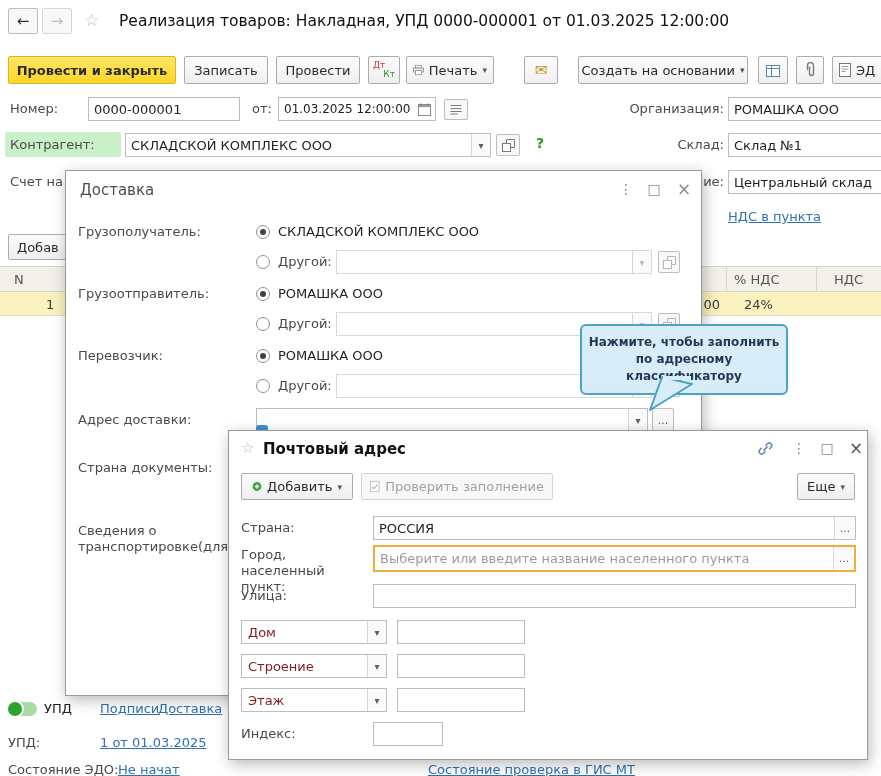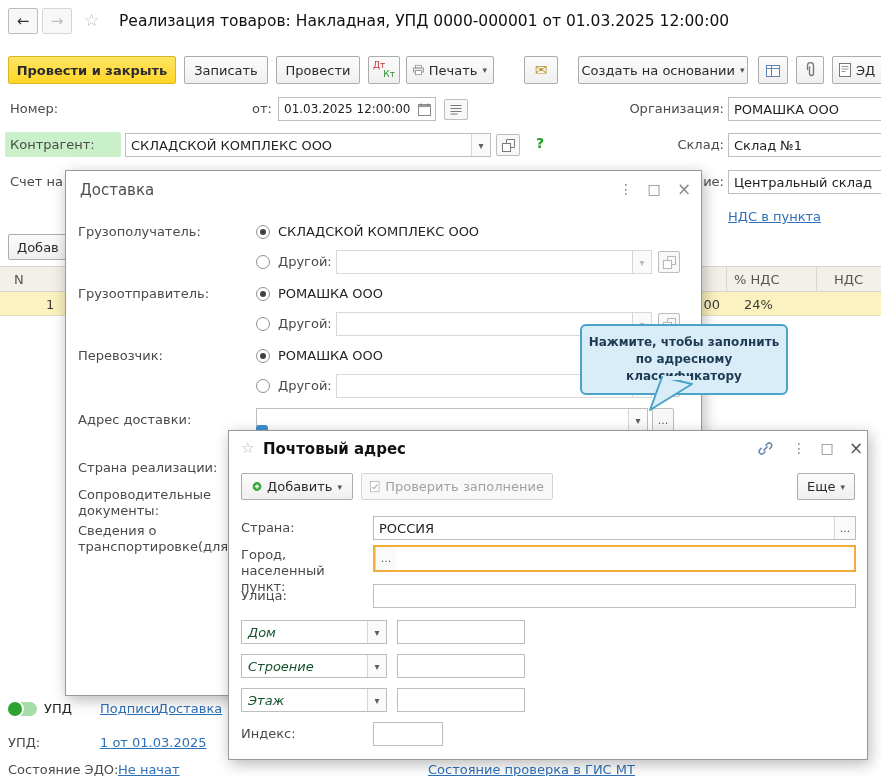--- a/index.html
+++ b/index.html
@@ -10,21 +10,21 @@
   .lbl.wrap{white-space:normal;line-height:16px;}
   .val{position:absolute;color:#222;font-size:13px;white-space:nowrap;}
   .link{position:absolute;color:#2E71B8;text-decoration:underline;font-size:13px;white-space:nowrap;cursor:pointer;}
   .btn{position:absolute;display:flex;align-items:center;justify-content:center;gap:5px;background:linear-gradient(#FCFCFC,#EFEFEF);border:1px solid #ACACAC;border-radius:2px;font-size:13px;color:#2B2B2B;box-sizing:border-box;cursor:pointer;padding:0 8px;white-space:nowrap;font-family:inherit;}
   .btn.primary{background:linear-gradient(#FFE565,#FFD526);border-color:#D8B62A;font-weight:bold;}
   .btn.disabled{color:#A2A2A2;border-color:#D4D4D4;background:#F8F8F8;}
   .sbtn{position:absolute;display:flex;align-items:center;justify-content:center;background:#F8F8F8;border:1px solid #BDBDBD;border-radius:2px;box-sizing:border-box;cursor:pointer;}
   .field{position:absolute;display:flex;align-items:center;background:#fff;border:1px solid #BDBDBD;box-sizing:border-box;height:24px;}
   .field input{flex:1;border:none;outline:none;background:transparent;font-family:inherit;font-size:13px;color:#222;padding:0 5px;min-width:0;}
   .field input::placeholder{color:#9B9B9B;}
-  .field .cw{padding:0 6px;flex:1;color:#14532d;font-style:italic;}
+  .field .cw{padding:0 6px;flex:1;color:#7f1d1d;}
   .fbtn{align-self:stretch;display:flex;align-items:center;justify-content:center;width:18px;border-left:1px solid #D6D6D6;color:#5E5E5E;font-size:10px;cursor:pointer;background:#FAFAFA;}
   .field.focus{border:2px solid #EFAE3B;}
   .field.dis{border-color:#D8D8D8;}
   .field.dis .fbtn{color:#BDBDBD;}
   .dialog{position:absolute;background:#fff;border:1px solid #999;box-shadow:2px 4px 14px rgba(0,0,0,.28);}
   .dlg-title{position:absolute;font-size:15px;color:#4E4E4E;white-space:nowrap;}
   .winbtn{position:absolute;color:#8A8A8A;font-size:14px;cursor:pointer;width:20px;text-align:center;}
   .radio{position:absolute;width:14px;height:14px;border:1px solid #909090;border-radius:50%;background:#fff;box-sizing:border-box;cursor:pointer;}
   .radio.on::after{content:"";position:absolute;left:3px;top:3px;width:6px;height:6px;border-radius:50%;background:#414141;}
   .tooltip{position:absolute;background:#D8EDF8;border:2px solid #4CA2C7;border-radius:6px;color:#1E3A52;font-weight:bold;font-size:12px;text-align:center;box-sizing:border-box;padding:8px 6px;line-height:17px;}
@@ -83,20 +83,23 @@
   </button>
   <button class="btn" style="left:832px;top:56px;width:70px;height:28px;padding:0 6px;justify-content:flex-start">
     <svg width="12" height="14" viewBox="0 0 12 14">
         <rect x="0.5" y="0.5" width="11" height="13" fill="#fff" stroke="#787878"></rect>
         <path d="M2.5 3.5h7M2.5 6h7M2.5 8.5h4" stroke="#9A9A9A" fill="none"></path>
       </svg>
     <span>ЭД</span>
   </button>
 
   <span class="lbl" style="left:10px;top:101px">Номер:</span>
+  <div class="field" style="left:88px;top:97px;width:152px">
+    <input value="0000-000001" style="">
+  </div>
   <span class="lbl" style="left:252px;top:101px">от:</span>
   <div class="field" style="left:278px;top:97px;width:158px">
     <input style="font-size: 12px;" value="01.03.2025 12:00:00">
     <span style="padding-right:4px;display:flex">
         <svg width="13" height="13" viewBox="0 0 13 13">
           <rect x="0.5" y="1.5" width="12" height="11" fill="#fff" stroke="#8A8A8A"></rect>
           <rect x="0.5" y="1.5" width="12" height="2.6" fill="#9A9A9A"></rect>
           <path d="M3 0.5v2M10 0.5v2" stroke="#6A6A6A"></path>
         </svg>
       </span>
@@ -229,22 +232,21 @@
       <input style="">
       <span class="fbtn">
           <span>▾</span>
         </span>
     </div>
     <div class="sbtn" style="left:586px;top:237px;width:22px;height:24px;font-size:11px;color:#555">
       <span>...</span>
     </div>
     <div class="abs" style="left:190px;top:254px;width:12px;height:12px;border-radius:3px;background:#3F8FD2"></div>
 
-    <span class="lbl" style="left:12px;top:289px">Страна реализации:</span>
-    <span class="lbl wrap" style="left:12px;top:316px;width:140px">Сопроводительные документы:</span>
+    <span class="lbl" style="left:12px;top:289px">Страна документы:</span>
     <span class="lbl wrap" style="left:12px;top:352px;width:200px">Сведения о транспортировке(для УП</span>
   </div>
 
   <div class="tooltip" style="left:580px;top:324px;width:208px;z-index:20">
     <span>Нажмите, чтобы заполнить по адресному классификатору</span>
   </div>
   <svg class="abs" style="left:636px;top:376px;z-index:21" width="60" height="38">
     <path d="M14 34 L26 1 L56 8 Z" fill="#D8EDF8" stroke="#4CA2C7" stroke-width="2" stroke-linejoin="round"></path>
     <rect x="27" y="0" width="28" height="4" fill="#D8EDF8"></rect>
   </svg>
@@ -288,20 +290,21 @@
     <span class="lbl" style="left:12px;top:89px">Страна:</span>
     <div class="field" style="left:144px;top:85px;width:483px">
       <input value="РОССИЯ" style="">
       <span class="fbtn" style="width:20px;font-size:11px">
           <span>...</span>
         </span>
     </div>
 
     <span class="lbl wrap" style="left:12px;top:116px;width:126px">Город, населенный пункт:</span>
     <div class="field focus" style="left:144px;top:114px;width:483px;height:27px">
+      <input placeholder="Выберите или введите название населенного пункта" style="">
       <span class="fbtn" style="width:20px;font-size:11px">
           <span>...</span>
         </span>
     </div>
 
     <span class="lbl" style="left:12px;top:157px">Улица:</span>
     <div class="field" style="left:144px;top:153px;width:483px">
       <input style="">
     </div>
 

